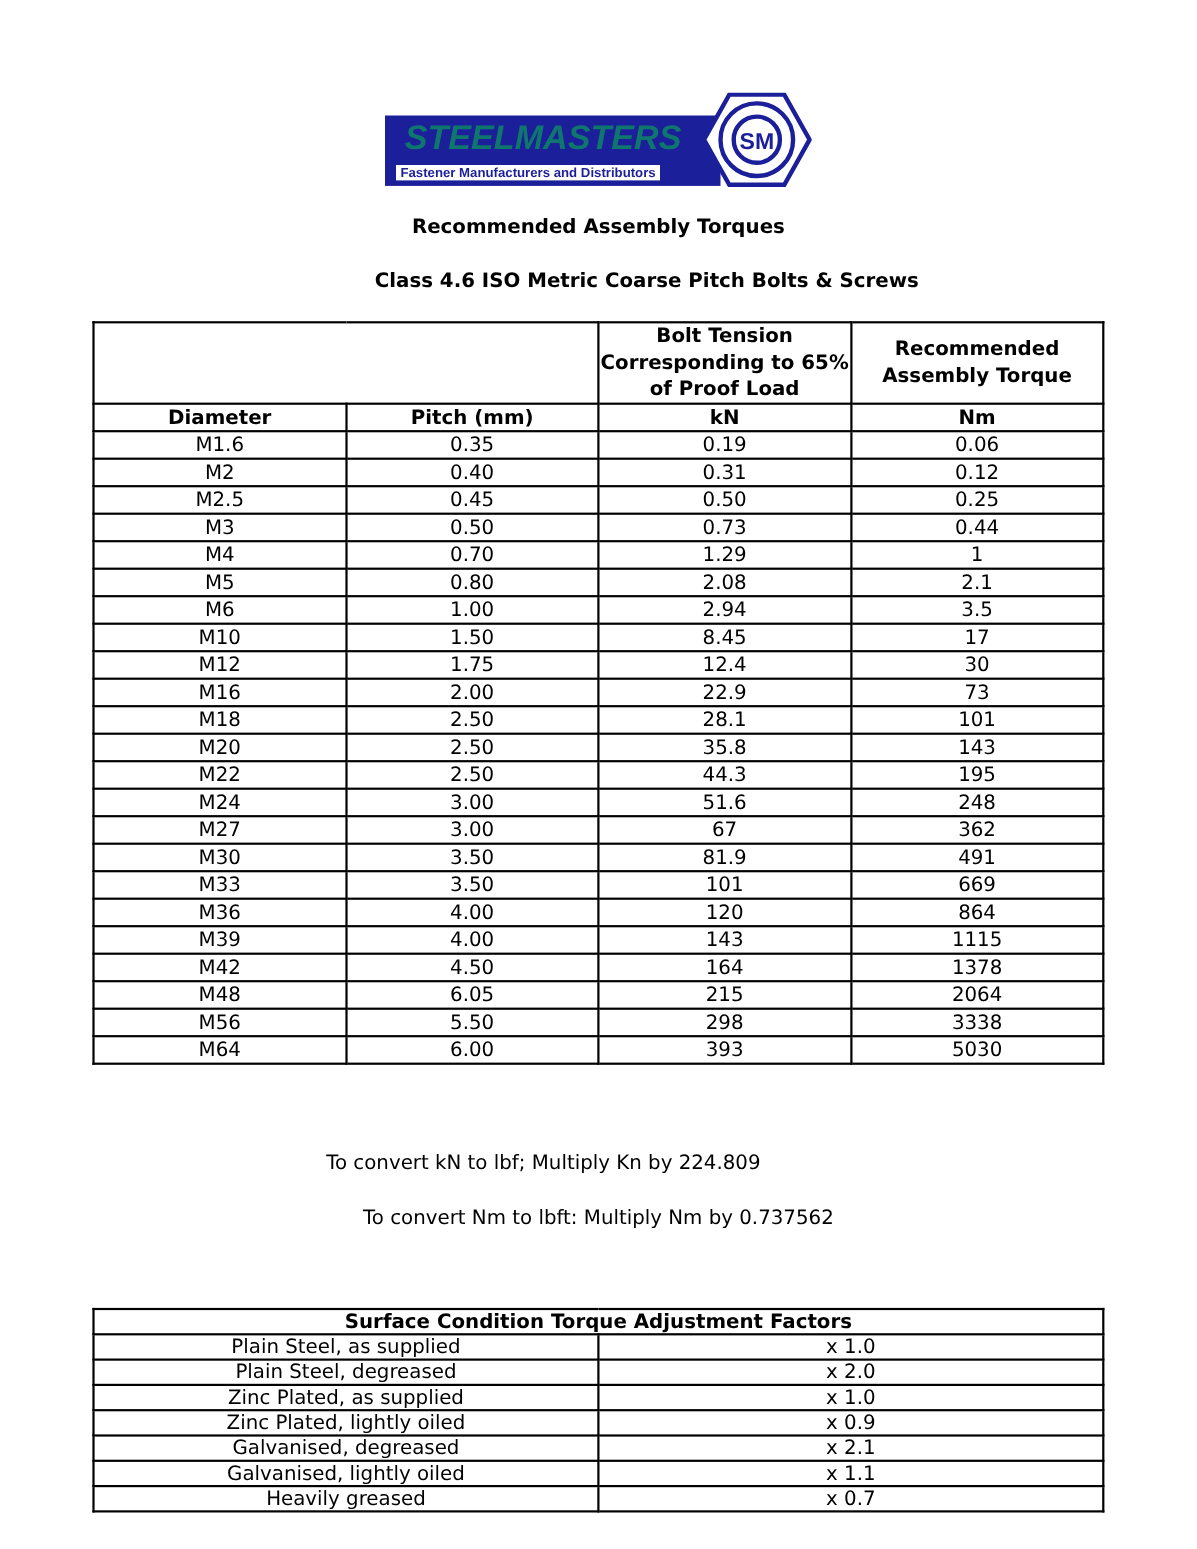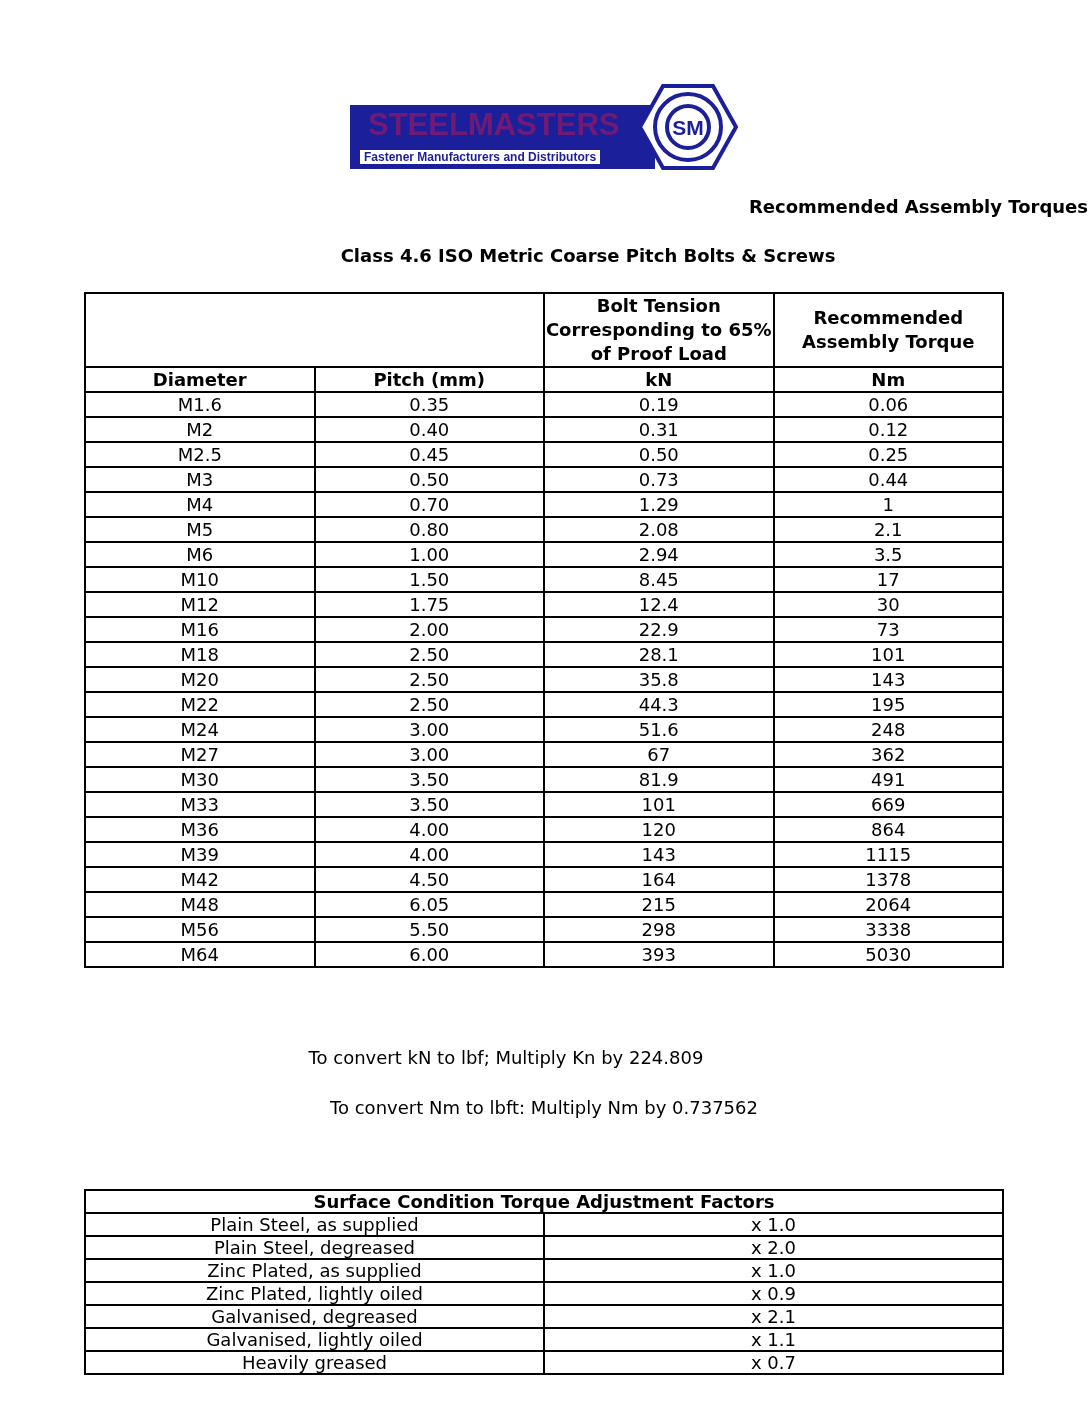--- a/index.html
+++ b/index.html
@@ -7,49 +7,49 @@
       width: 1088px; height: 1408px; position: relative;
       font-family: "DejaVu Sans", sans-serif; color: #000;
     }
     .logo { position: absolute; left: 350px; top: 84px; width: 390px; height: 86px; }
     .logo-bar {
       position: absolute; left: 0; top: 21px; width: 305px; height: 64px;
       background: #1c1f9a;
     }
     .logo-word {
       position: absolute; left: 18px; top: 23px;
-      font-family: "Liberation Sans", sans-serif; font-weight: bold; 
-      font-size: 31px; color: #701a75; letter-spacing: 0px;
+      font-family: "Liberation Sans", sans-serif; font-weight: bold; font-style: italic;
+      font-size: 31px; color: #0f766e; letter-spacing: 0px;
     }
     .logo-tag {
       position: absolute; left: 10px; top: 66px;
       font-family: "Liberation Sans", sans-serif; font-weight: bold;
       font-size: 12px; color: #1c1f9a; background: #fff; padding: 0 4px;
     }
     .logo-nut { position: absolute; left: 288px; top: 0; width: 100px; height: 86px; }
     .title1 {
-      position: absolute; left: 0; width: 1088px; top: 196px; text-align: right;
+      position: absolute; left: 0; width: 1088px; top: 196px; text-align: center;
       font-weight: bold; font-size: 18px;
     }
     .title2 {
       position: absolute; left: 0; width: 1088px; top: 245px; text-align: center;
       font-weight: bold; font-size: 18px; padding-left: 44px;
     }
     table { border-collapse: collapse; position: absolute; }
     .main-table { left: 84px; top: 292px; width: 920px; padding-left: 16px; }
     .main-table td, .main-table th {
       border: 2px solid #000; padding: 0; text-align: center;
       font-size: 18px; line-height: 23px; height: 23px;
     }
     .main-table th { font-weight: bold; }
     .main-table .hdr-top th { height: 72px; line-height: 24px; vertical-align: middle; }
     .main-table col.c1, .main-table col.c2, .main-table col.c3, .main-table col.c4 { width: 25%; }
     .main-table td.thin-left { border-left-width: 1px; }
     .conv1 {
-      position: absolute; left: 12px; width: 948px; top: 1047px; text-align: center; font-size: 18px; padding-left: 20px;
+      position: absolute; left: 0; width: 948px; top: 1047px; text-align: center; font-size: 18px; padding-left: 20px;
     }
     .conv2 {
       position: absolute; left: 0; width: 1088px; top: 1097px; text-align: center; font-size: 18px;
     }
     .surf-table { left: 84px; top: 1145px; width: 920px; margin-top: 44px; }
     .surf-table td, .surf-table th {
       border: 2px solid #000; padding: 0; text-align: center;
       font-size: 18px; line-height: 21px; height: 21px;
     }
     .surf-table th { font-weight: bold; }

